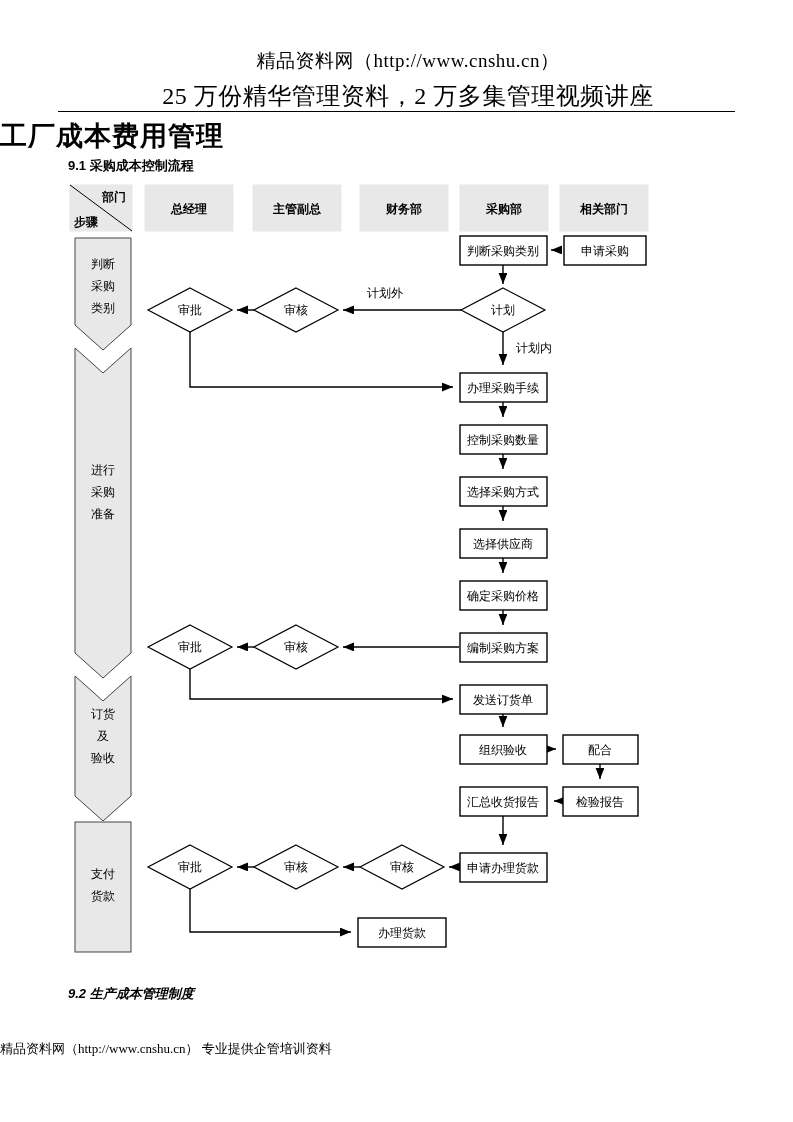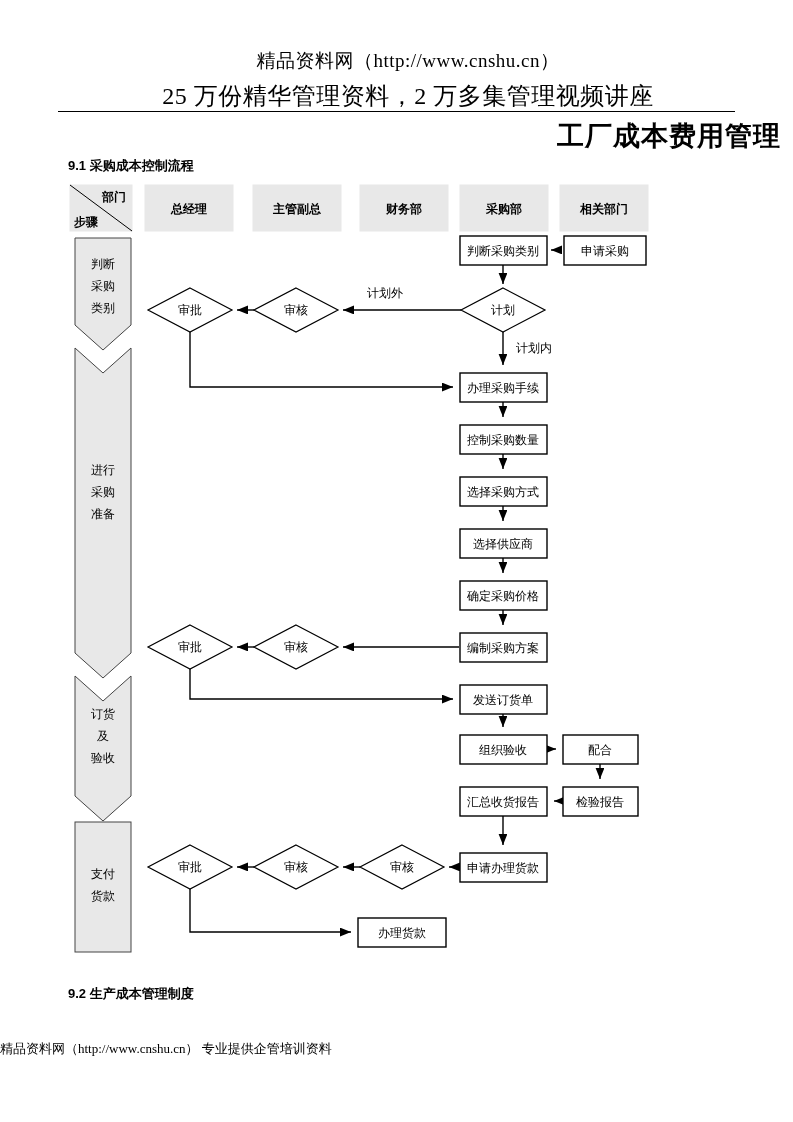--- a/index.html
+++ b/index.html
@@ -4,27 +4,27 @@
 <style>
   html,body{margin:0;padding:0;background:#ffffff;}
   body{width:793px;height:1122px;position:relative;font-family:"Liberation Serif","DejaVu Serif",serif;color:#000;}
   .page{position:relative;width:793px;height:1122px;overflow:hidden;}
 
   .hdr{position:absolute;left:0;right:0;text-align:center;padding-left:23px;}
   .hdr-line1{top:48px;font-size:19px;letter-spacing:.5px;}
   .hdr-line2{top:80px;font-size:24px;letter-spacing:.5px;}
   .hdr-rule{position:absolute;left:58px;right:58px;top:111px;border-bottom:1.6px solid #000;}
 
-  .doc-title{position:absolute;left:0;right:12px;top:118px;text-align:right;
+  .doc-title{position:absolute;left:0;right:0;top:118px;text-align:left;
     font-family:"Liberation Sans","DejaVu Sans",sans-serif;font-weight:bold;font-size:27px;letter-spacing:1px;}
 
   .sec-head{position:absolute;font-family:"Liberation Sans","DejaVu Sans",sans-serif;
     font-weight:bold;font-size:13px;text-align:center;}
   .sec-1{left:68px;top:157px;}
-  .sec-2{left:68px;top:985px;}
+  .sec-2{left:68px;top:985px;font-style:italic;}
 
   .footer{position:absolute;left:0;right:0;top:1040px;font-size:13px;}
 
   svg.flow{position:absolute;left:0;top:0;width:793px;height:1122px;}
   svg.flow text{font-family:"Liberation Sans","DejaVu Sans",sans-serif;font-size:12px;fill:#000;}
   .boxlabel{font-family:"Liberation Sans","DejaVu Sans",sans-serif;font-size:12px;}
   .hdrcell{fill:#e8e8e8;stroke:#e8e8e8;}
   .hdrtext{font-family:"Liberation Sans","DejaVu Sans",sans-serif;font-size:13px;font-weight:bold;}
   .phase{fill:#e8e8e8;stroke:#444;stroke-width:1;}
   .node{fill:#ffffff;stroke:#000;stroke-width:1.4;}

